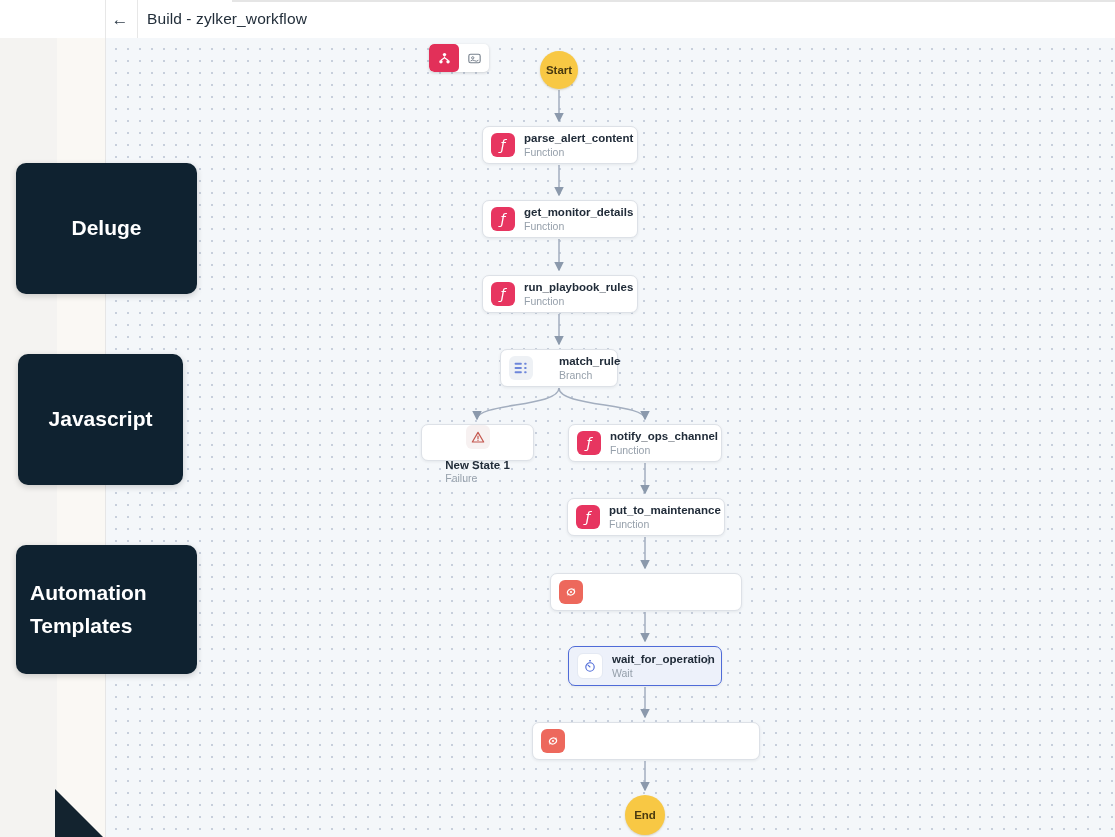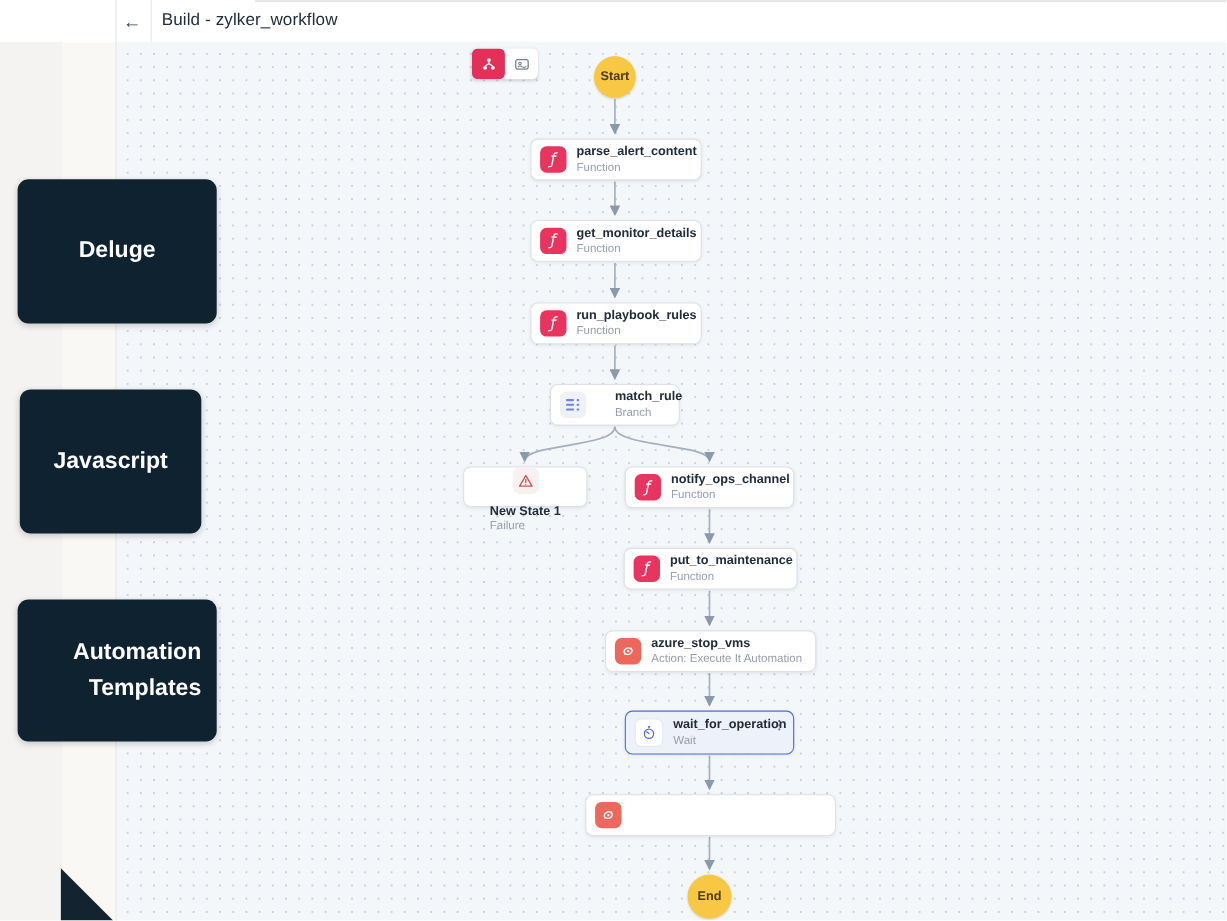--- a/index.html
+++ b/index.html
@@ -20,21 +20,21 @@
   .gutter-b{position:absolute;left:57px;top:38px;width:48px;height:799px;background:#faf8f4;}
 
   
   .canvas{position:absolute;left:105px;top:37px;width:1010px;height:800px;background:#f4f7fa;
           border-left:1px solid #e6e6e6;
           background-image:radial-gradient(circle,#c7cfdc 1px,rgba(0,0,0,0) 1.3px);
           background-size:12px 12px;background-position:4px 6px;z-index:1;}
 
   
   .side-label{position:absolute;background:#0f2230;border-radius:10px;color:#ffffff;display:flex;
-              align-items:center;justify-content:center;text-align:right;font-weight:700;
+              align-items:center;justify-content:center;text-align:left;font-weight:700;
               font-size:21px;line-height:1.55;z-index:40;box-shadow:0 2px 6px rgba(0,0,0,.18);}
   .lbl-deluge{left:16px;top:163px;width:181px;height:131px;}
   .lbl-js{left:18px;top:354px;width:165px;height:131px;}
   .lbl-auto{left:16px;top:545px;width:181px;height:129px;padding:0 14px;box-sizing:border-box;}
 
   .corner-triangle{position:absolute;left:55px;top:789px;width:48px;height:48px;background:#13232f;
                    clip-path:polygon(0 0,0 100%,100% 100%);z-index:41;}
 
   
   .mini-toolbar{position:absolute;left:429px;top:44px;height:28px;display:flex;background:#ffffff;
@@ -219,24 +219,20 @@
   <div class="node" style="left:550px;top:573px;width:192px;height:38px;">
     <span class="nicon act">
       <svg width="16" height="16" viewBox="0 0 24 24">
         <path d="M6.5 13.5 a6 6 0 0 1 10.5 -4" fill="none" stroke="#fff" stroke-width="1.7" stroke-linecap="round"></path>
         <path d="M17.5 10.5 a6 6 0 0 1 -10.5 4" fill="none" stroke="#fff" stroke-width="1.7" stroke-linecap="round"></path>
         <path d="M17 6.5 L17.3 9.8 L14 9.5 Z" fill="#fff"></path>
         <path d="M7 17.5 L6.7 14.2 L10 14.5 Z" fill="#fff"></path>
         <circle cx="12" cy="12" r="1.6" fill="#fff"></circle>
       </svg>
     </span>
-    <span class="ntext">
-      <span class="ntitle">azure_stop_vms</span>
-      <span class="nsub">Action: Execute It Automation</span>
-    </span>
   </div>
 
   <div class="node selected" style="left:568px;top:646px;width:154px;height:40px;">
     <span class="nicon wait">
       <svg width="16" height="16" viewBox="0 0 24 24">
         <rect x="10.6" y="3" width="2.8" height="2.4" rx="0.8" fill="#4f6bd8"></rect>
         <circle cx="12" cy="13.5" r="6.3" fill="none" stroke="#4f6bd8" stroke-width="1.7"></circle>
         <path d="M12 13.5 L9 10.8" stroke="#4f6bd8" stroke-width="1.6" stroke-linecap="round"></path>
       </svg>
     </span>

